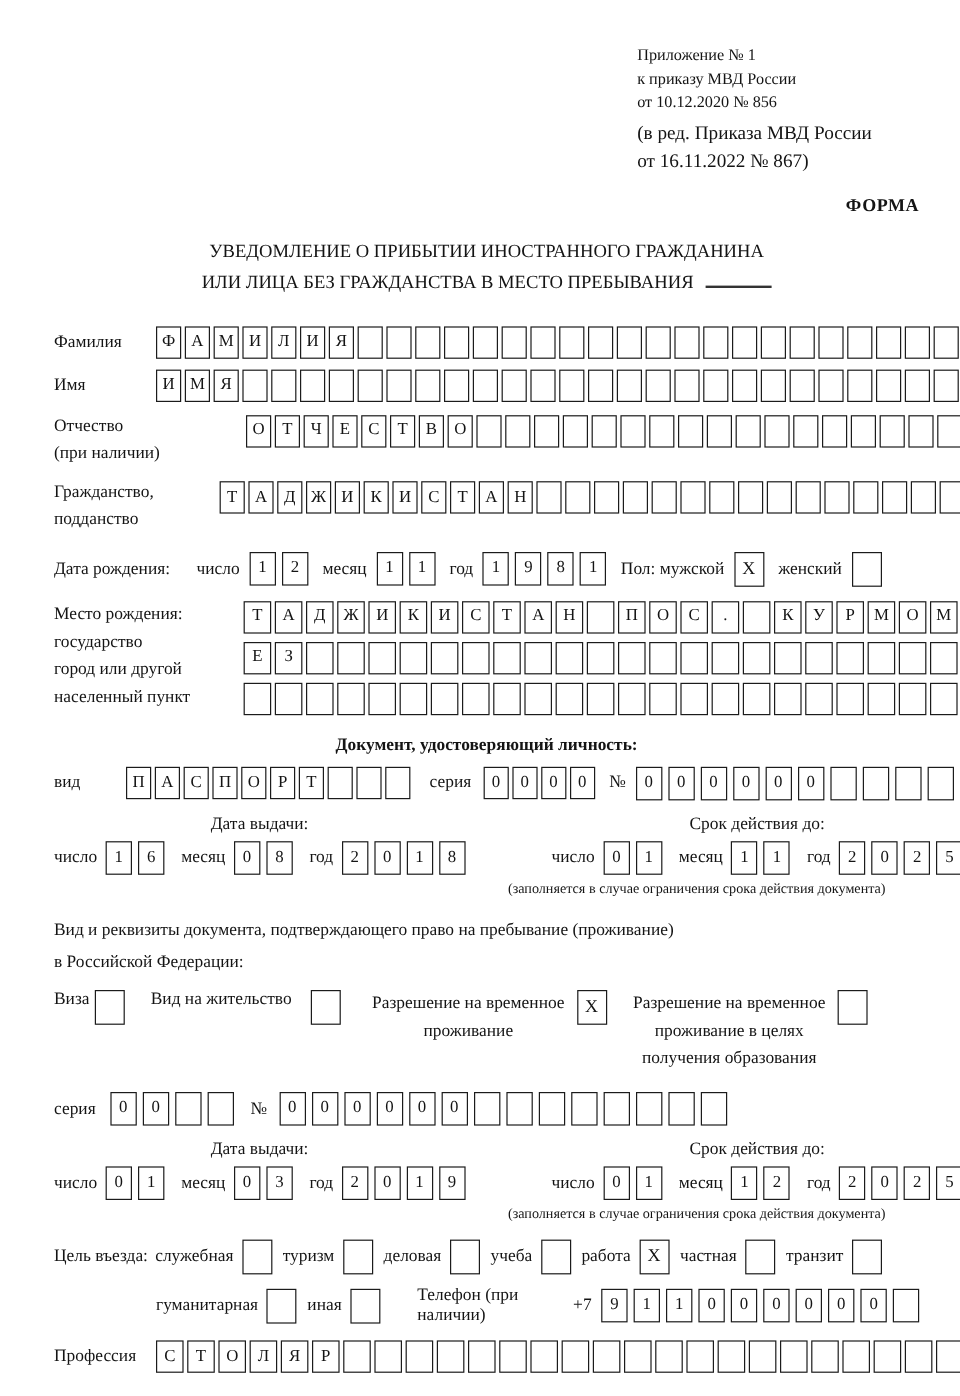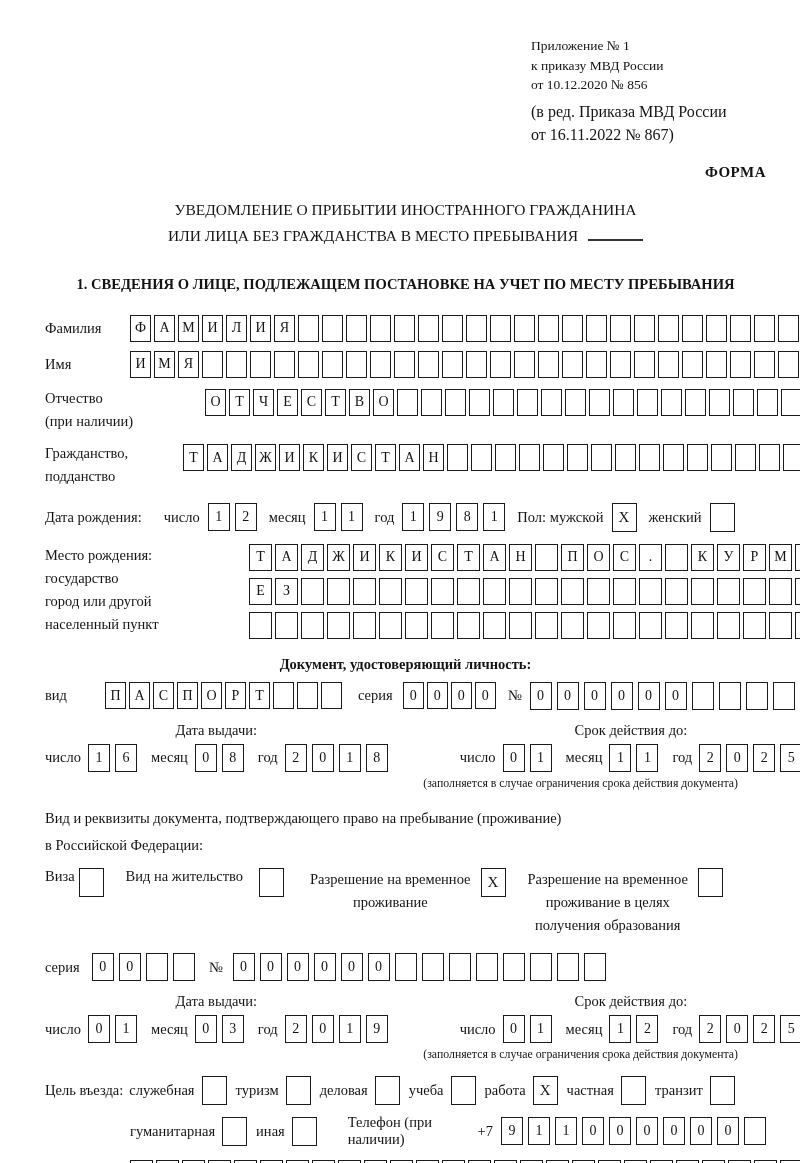--- a/index.html
+++ b/index.html
@@ -78,21 +78,20 @@
     </div>
   </div>
 
   <div class="forma">ФОРМА</div>
 
   <div class="title">
     <div>УВЕДОМЛЕНИЕ О ПРИБЫТИИ ИНОСТРАННОГО ГРАЖДАНИНА</div>
     <div><span>ИЛИ ЛИЦА БЕЗ ГРАЖДАНСТВА В МЕСТО ПРЕБЫВАНИЯ</span><span class="title-underline"></span></div>
   </div>
 
-  <div class="section-heading">1. СВЕДЕНИЯ О ЛИЦЕ, ПОДЛЕЖАЩЕМ ПОСТАНОВКЕ НА УЧЕТ ПО МЕСТУ ПРЕБЫВАНИЯ</div>
 
   <div class="f-row" style="margin-top:22px;">
     <span class="lbl-85">Фамилия</span>
     <div class="cells">
         <span class="cell">Ф</span>
         <span class="cell">А</span>
         <span class="cell">М</span>
         <span class="cell">И</span>
         <span class="cell">Л</span>
         <span class="cell">И</span>
@@ -242,21 +241,21 @@
         <span class="cell">9</span>
         <span class="cell">8</span>
         <span class="cell">1</span>
       </div>
     <span class="inline-lbl">Пол: мужской</span>
     <span class="checkbox">X</span>
     <span class="inline-lbl">женский</span>
     <span class="checkbox"></span>
   </div>
 
-  <div class="f-row f-row-top" style="margin-top:12px;gap:46px;">
+  <div class="f-row f-row-top" style="margin-top:12px;">
     <div class="lbl-block" style="flex-basis:158px;">
       <div>Место рождения:</div>
       <div>государство</div>
       <div>город или другой</div>
       <div>населенный пункт</div>
     </div>
     <div class="cells-col">
       <div class="cells cells-md">
           <span class="cell">Т</span>
           <span class="cell">А</span>

